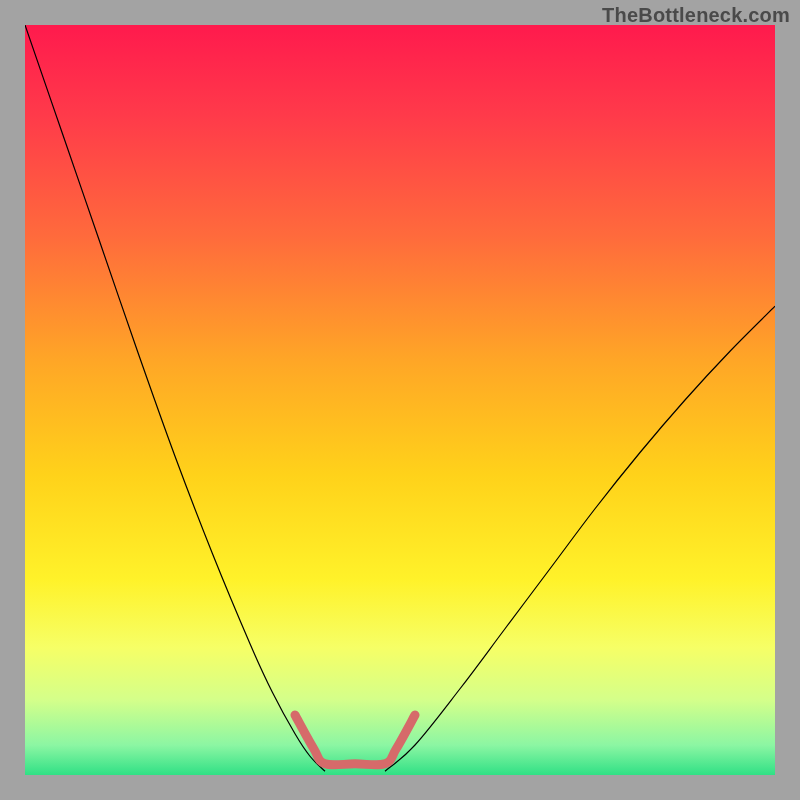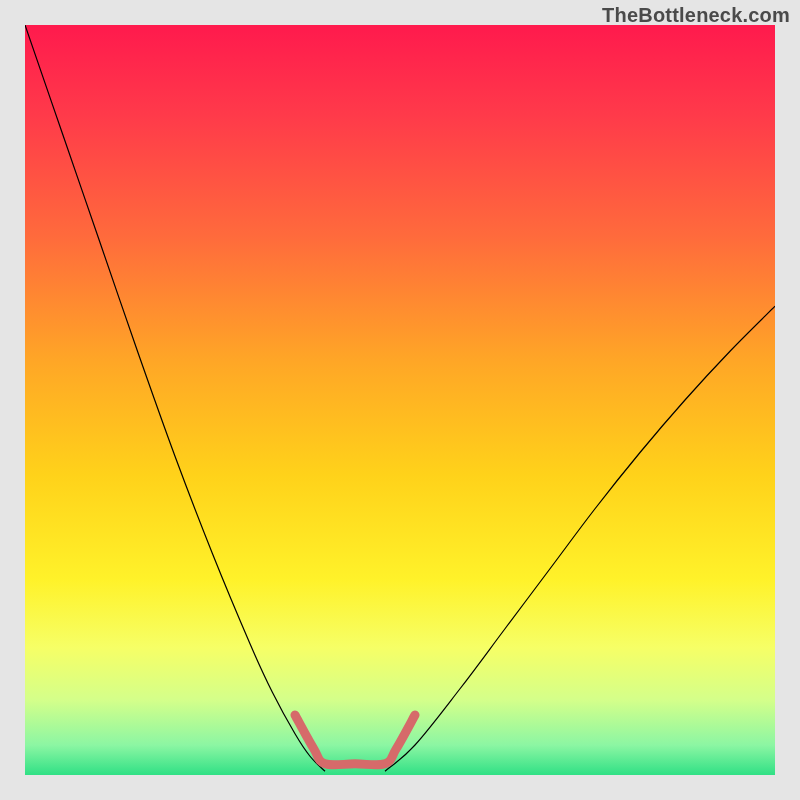--- a/index.html
+++ b/index.html
@@ -8,21 +8,21 @@
     width: 800px;
     height: 800px;
     background: #000;
     font-family: Arial, Helvetica, sans-serif;
     overflow: hidden;
   }
   .frame {
     position: relative;
     width: 800px;
     height: 800px;
-    background: #e5e5e5;
+    background: #a3a3a3;
   }
   .watermark {
     position: absolute;
     top: 4px;
     right: 10px;
     color: #4a4a4a;
     font-size: 20px;
     font-weight: 600;
     letter-spacing: 0.2px;
     z-index: 5;

